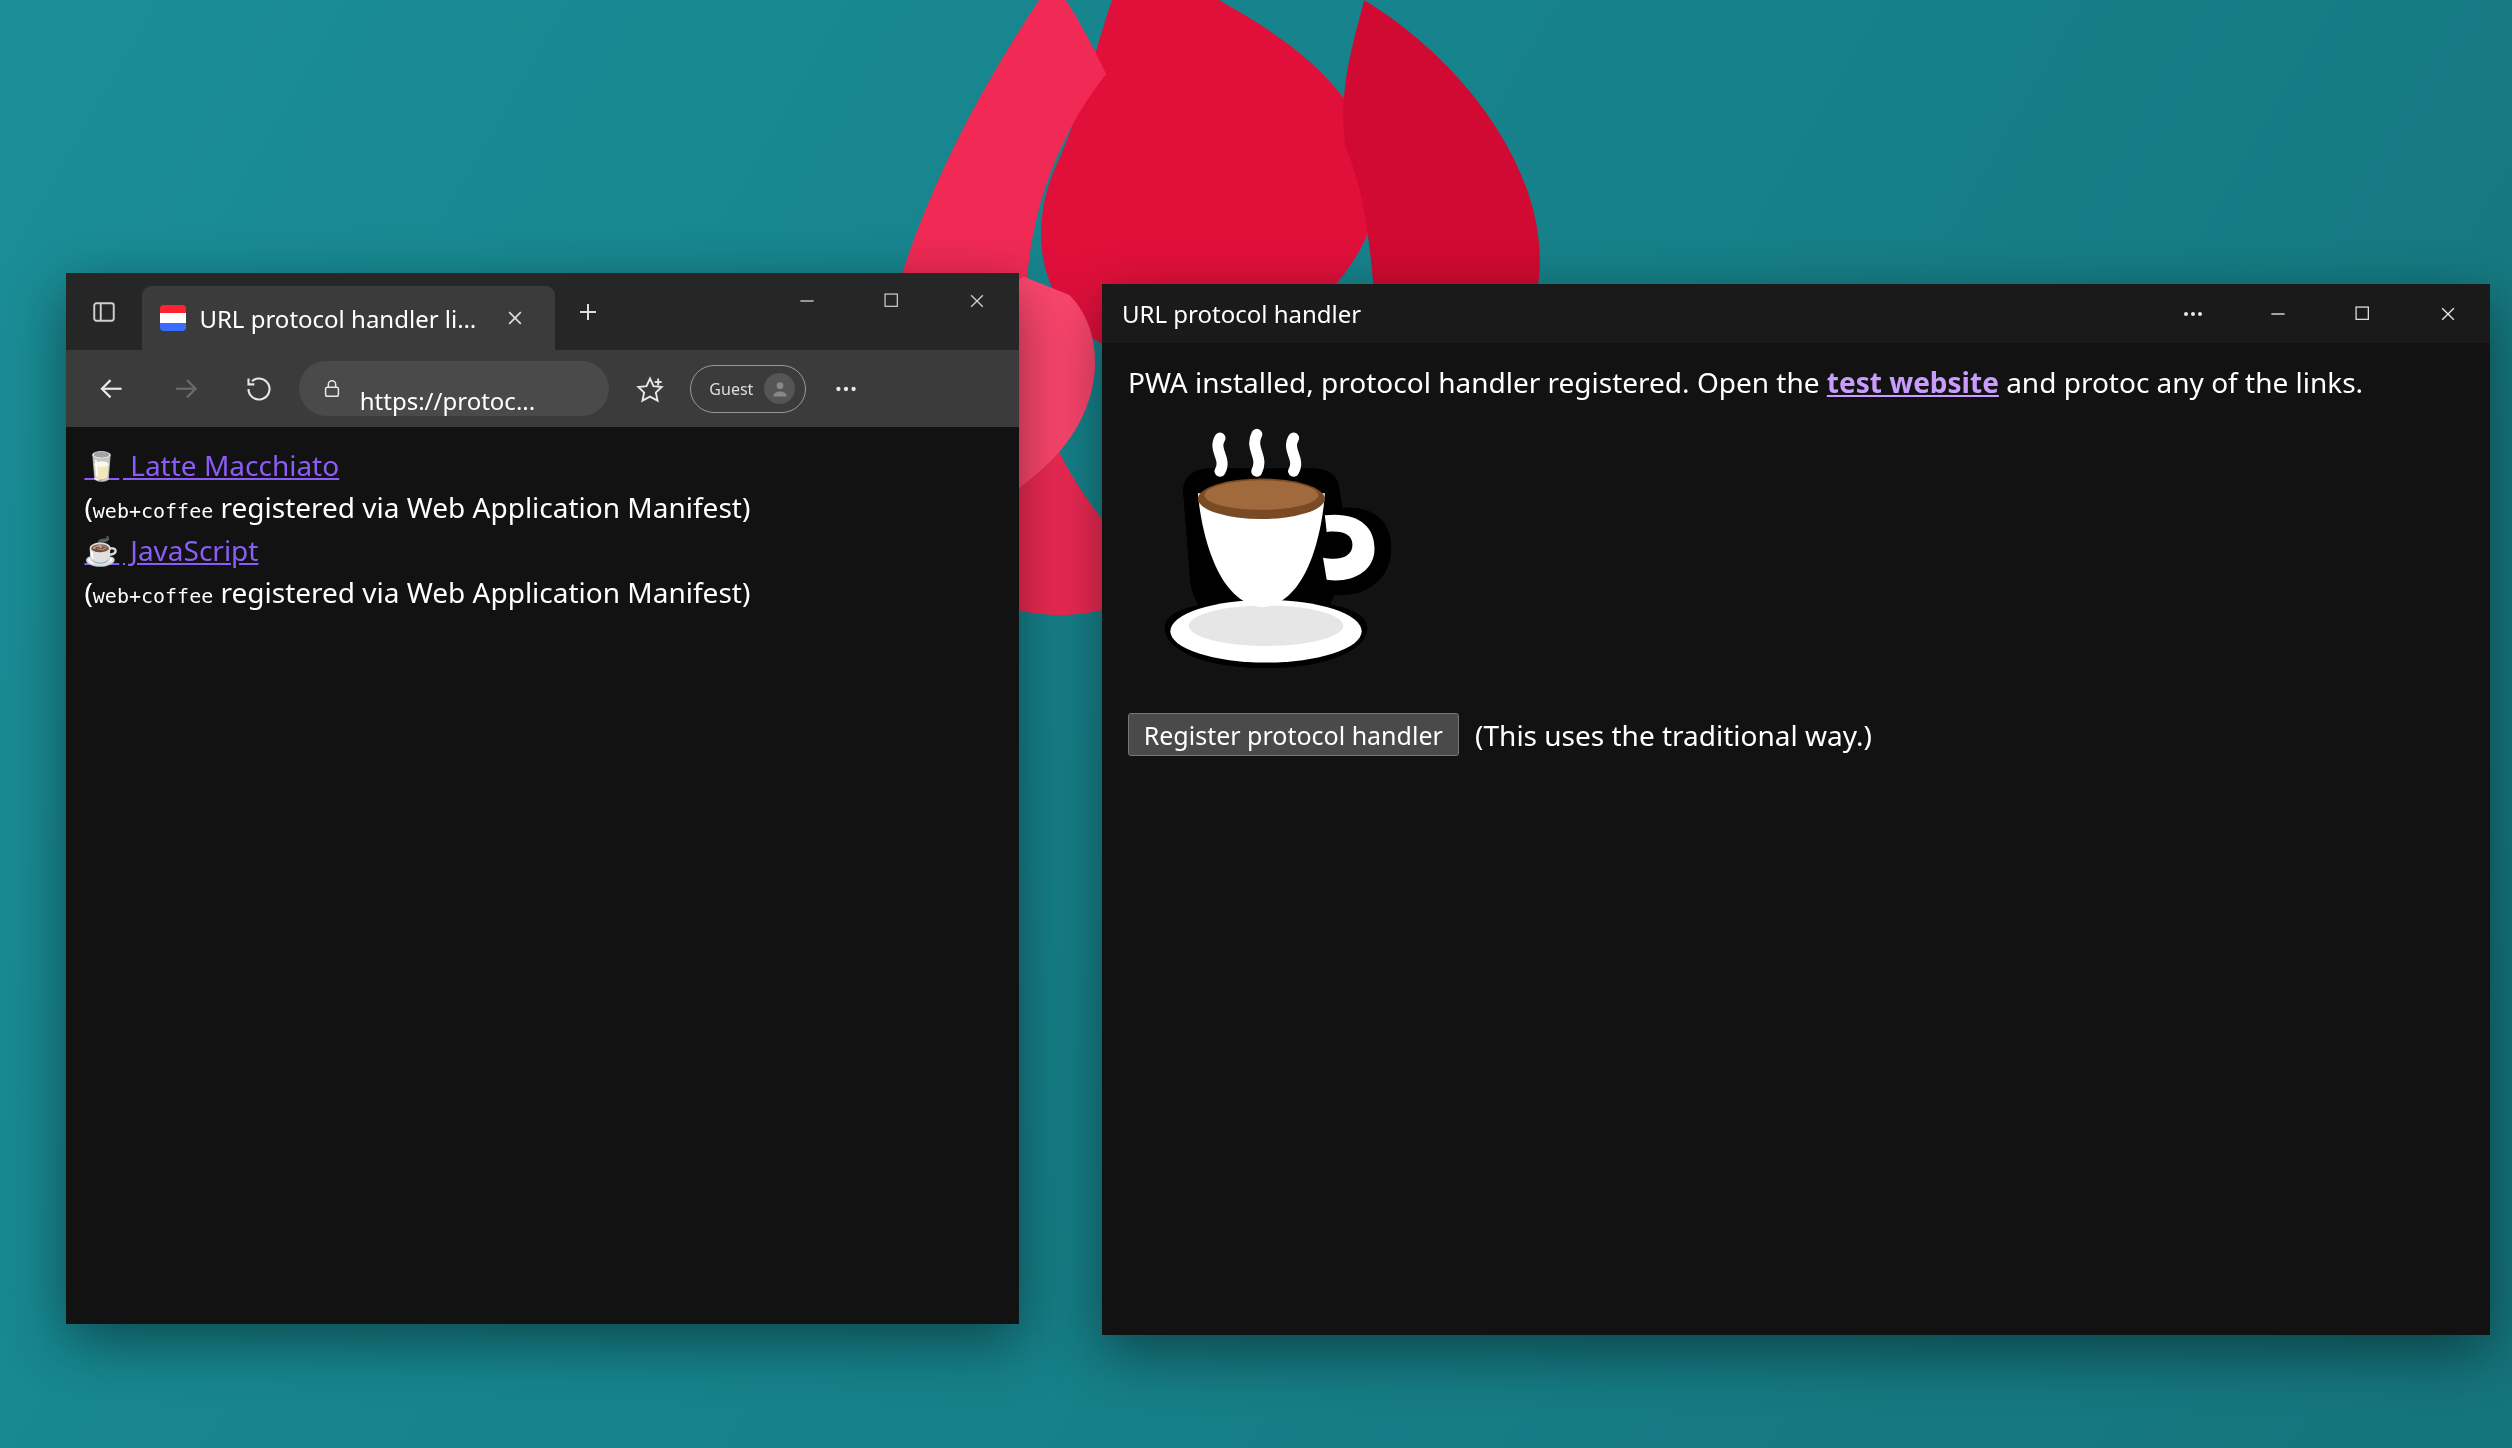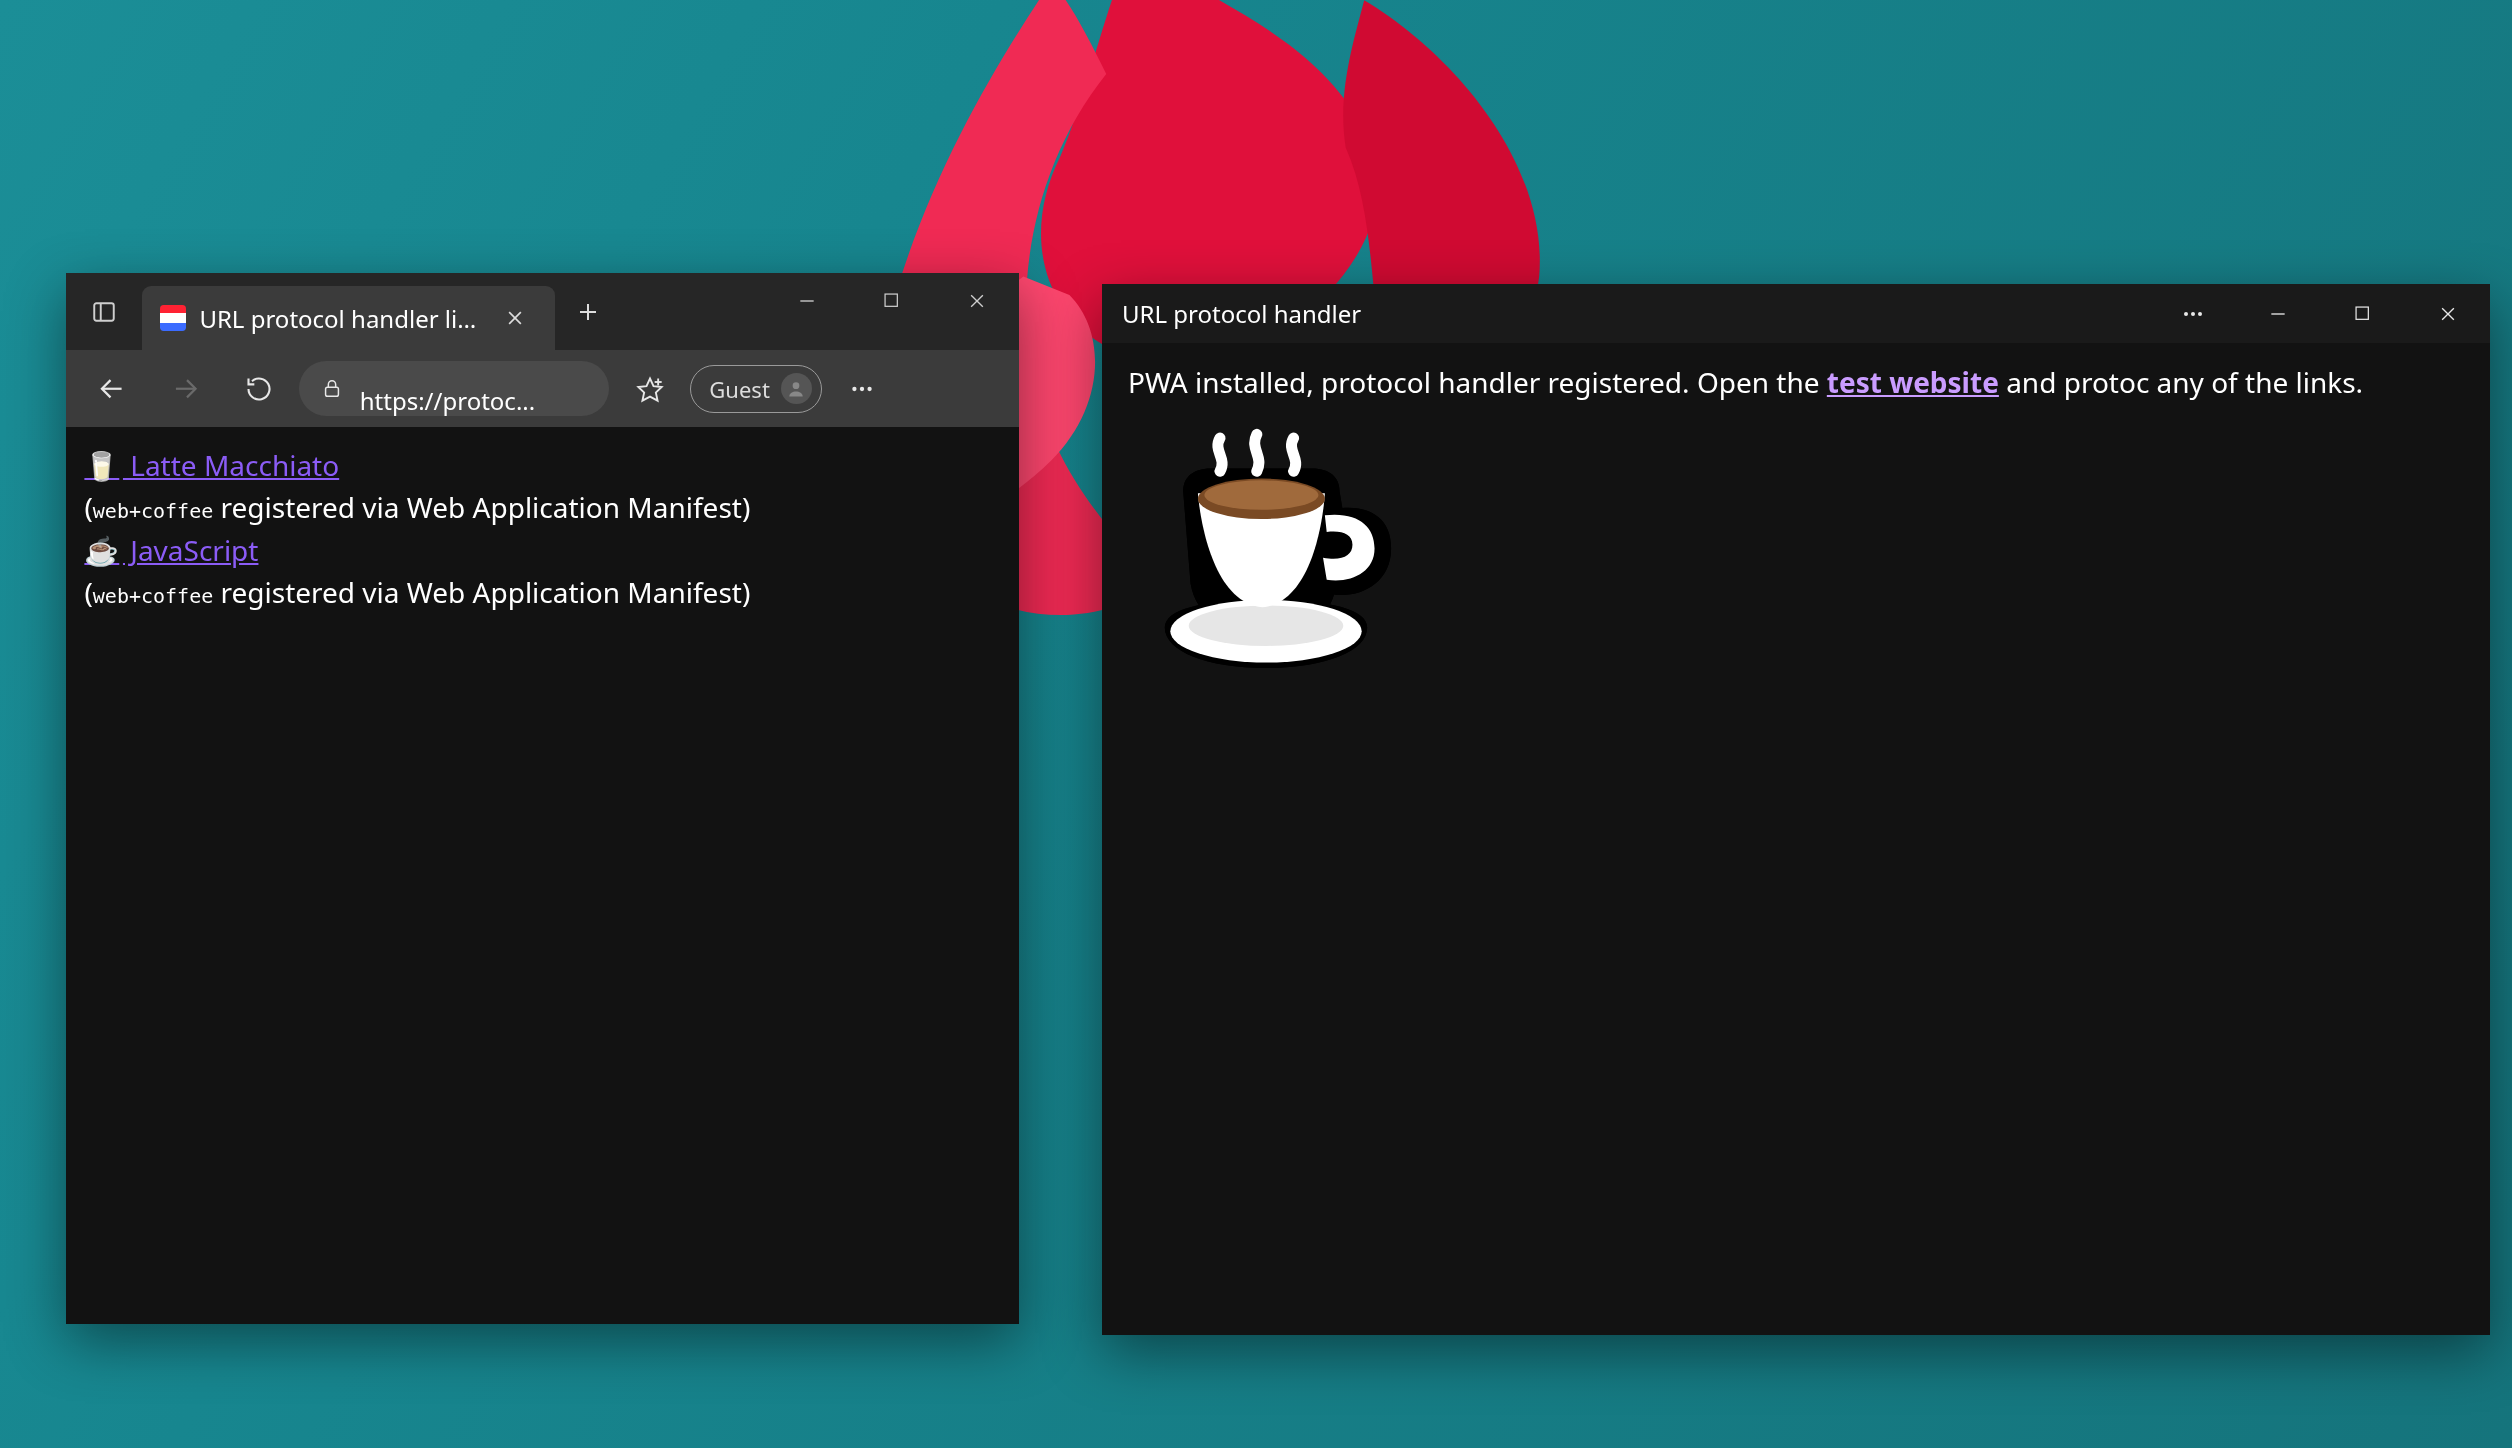--- a/index.html
+++ b/index.html
@@ -92,21 +92,21 @@
   .addr-text { font-size: 24px; white-space:nowrap; overflow:hidden; text-overflow:ellipsis;margin-top:24px; }
 
   .guest-pill {
     height: 48px;
     border: 1.8px solid #9a9a9a;
     border-radius: 24px;
     display:flex; align-items:center;
     padding: 0 9.2px 0 18.4px;
     gap: 11px;
     color:#ddd;
-    font-size: 22px;
+    font-size: 16px;
   }
   .avatar { width:31px; height:31px; border-radius:50%; background:#555; display:flex;align-items:center;justify-content:center; }
 
   
   .page {
     flex: 1;
     background: #121212;
     padding: 16.6px 18.4px;
     font-size: 28px;
     line-height: 1.5;
@@ -356,15 +356,19 @@
 
         <path d="M76 72 L 214 72 C 214 72 208 190 146 196 C 84 190 76 72 76 72 Z" fill="#fff"></path>
 
         <path d="M214 96 C 250 92 268 108 268 132 C 268 158 242 170 216 166 L 212 142 C 232 146 244 140 244 128 C 244 116 232 112 216 114 Z" fill="#fff"></path>
 
         <ellipse cx="145" cy="78" rx="69" ry="22" fill="#7a4a24"></ellipse>
         <ellipse cx="145" cy="74" rx="62" ry="16" fill="#a06a3c"></ellipse>
       </svg>
     </div>
 
+    <div class="register-row">
+      <button class="register-btn">Register protocol handler</button>
+      <span>(This uses the traditional way.)</span>
+    </div>
   </div>
 </div>
 
 
 </body></html>

